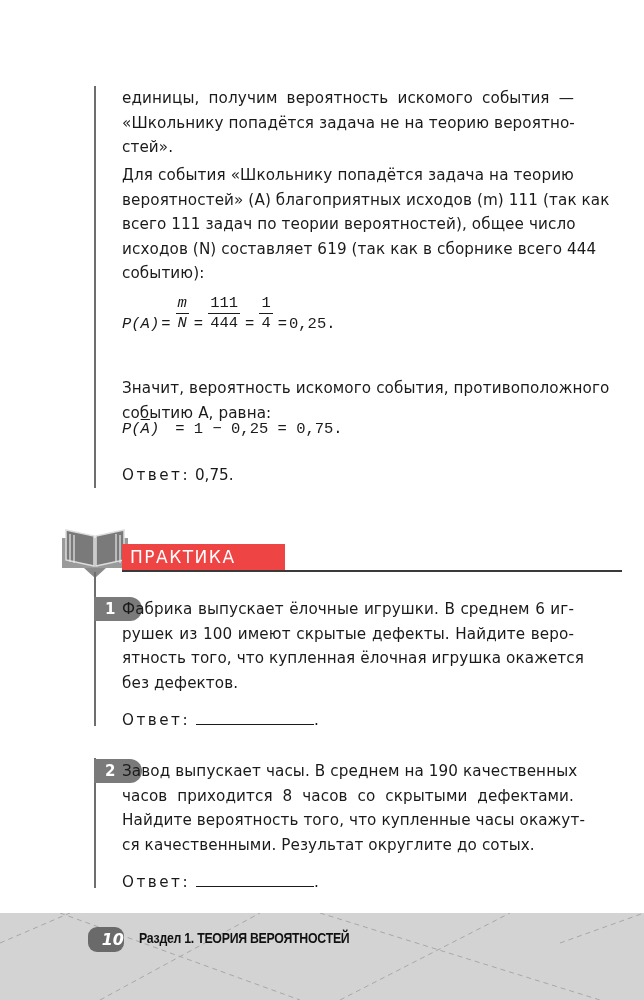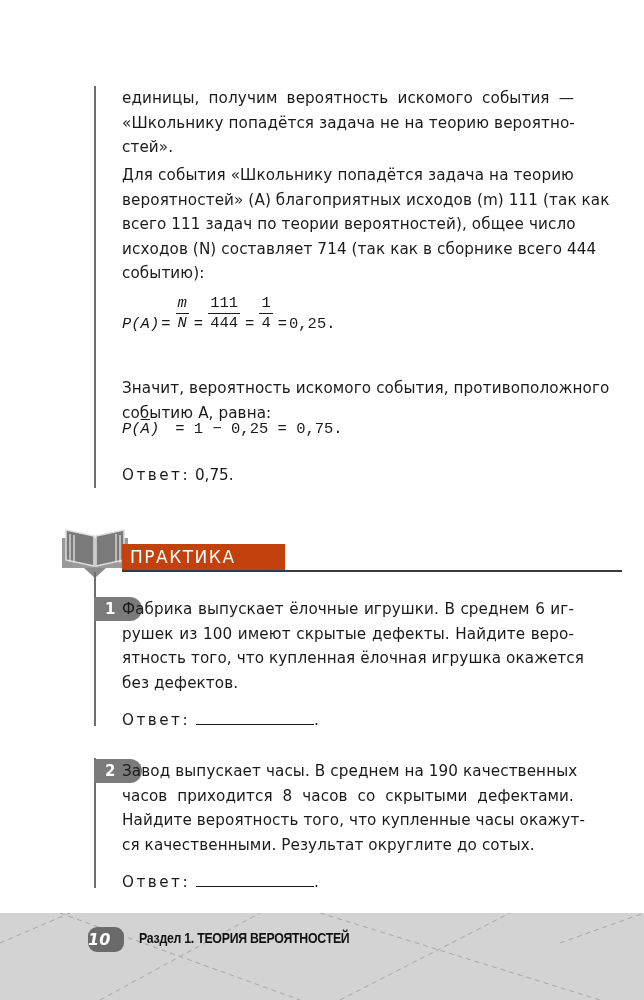--- a/index.html
+++ b/index.html
@@ -14,51 +14,51 @@
   .formula i { font-style:italic; }
   .frac { display:inline-flex; flex-direction:column; align-items:center; margin:0 3px; line-height:19px; }
   .frac .num { border-bottom:1.2px solid #1a1a1a; padding:0 2px; }
   .eq { margin:0 2px; }
   .spaced { letter-spacing:2.5px; }
   .answer { position:absolute; left:122px; font-size:15.2px; }
   .blank { display:inline-block; width:118px; border-bottom:1.2px solid #1a1a1a; margin-left:6px; height:14px; vertical-align:baseline; }
 
   
   .practice-head { position:absolute; left:60px; top:526px; width:584px; height:70px; }
-  .ph-bar { position:absolute; left:62px; top:18px; width:163px; height:26px; background:#c2410c; color:#fff;
+  .ph-bar { position:absolute; left:62px; top:18px; width:163px; height:26px; background:#ef4444; color:#fff;
             font-size:17px; letter-spacing:1.5px; line-height:26px; padding-left:8px; box-sizing:border-box; }
   .ph-line { position:absolute; left:62px; top:44px; width:500px; height:2px; background:#3a3a3a; }
   .book { position:absolute; left:0; top:0; }
 
   .num-tab { position:absolute; left:94px; width:48px; height:24px; background:#7a7a7a; color:#fff;
              border-radius:0 12px 12px 0; font-size:15px; font-weight:bold; line-height:24px; padding-left:11px; box-sizing:border-box; }
 
   
   .footer { position:absolute; left:0; top:913px; width:644px; height:87px; background:#d3d3d3; overflow:hidden; }
   .page-num { position:absolute; left:88px; top:14px; width:36px; height:25px; border-radius:9px; background:#6a6a6a;
-              color:#fff; font-style:italic; font-size:16px; line-height:25px; text-align:left; font-weight:bold; }
+              color:#fff; font-style:italic; font-size:16px; line-height:25px; text-align:right; font-weight:bold; }
   .section-title { position:absolute; left:139px; top:17px; font-family:"Liberation Sans", sans-serif; font-weight:bold;
                    font-size:14px; color:#111; letter-spacing:-0.3px; transform:scaleX(0.88); transform-origin:left; }
 </style>
 </head>
 <body>
 
 <div class="vbar" style="top:86px;height:402px;"></div>
 
 <div class="para" style="top:86px;">
   <span class="ln">единицы, получим вероятность искомого события —</span>
   <span class="ln">«Школьнику попадётся задача не на теорию вероятно-</span>
   <span class="ln last">стей».</span>
 </div>
 
 <div class="para" style="top:163px;">
   <span class="ln">Для события «Школьнику попадётся задача на теорию</span>
   <span class="ln">вероятностей» (А) благоприятных исходов (m) 111 (так как</span>
   <span class="ln">всего 111 задач по теории вероятностей), общее число</span>
-  <span class="ln">исходов (N) составляет 714 (так как в сборнике всего 444</span>
+  <span class="ln">исходов (N) составляет 619 (так как в сборнике всего 444</span>
   <span class="ln last">событию):</span>
 </div>
 
 <div class="formula" style="top:294px;">
   <i>P(A)</i>
   <span class="eq">=</span>
   <span class="frac">
     <i class="num">m</i>
     <i>N</i>
   </span>

